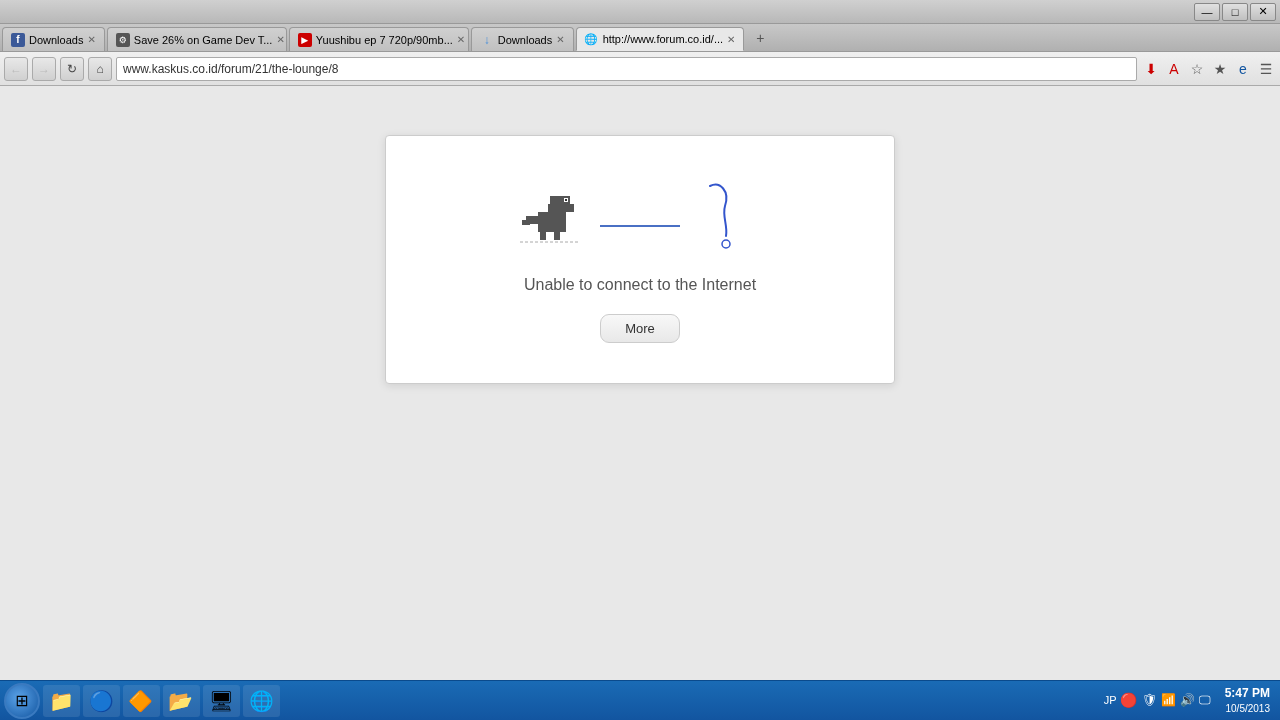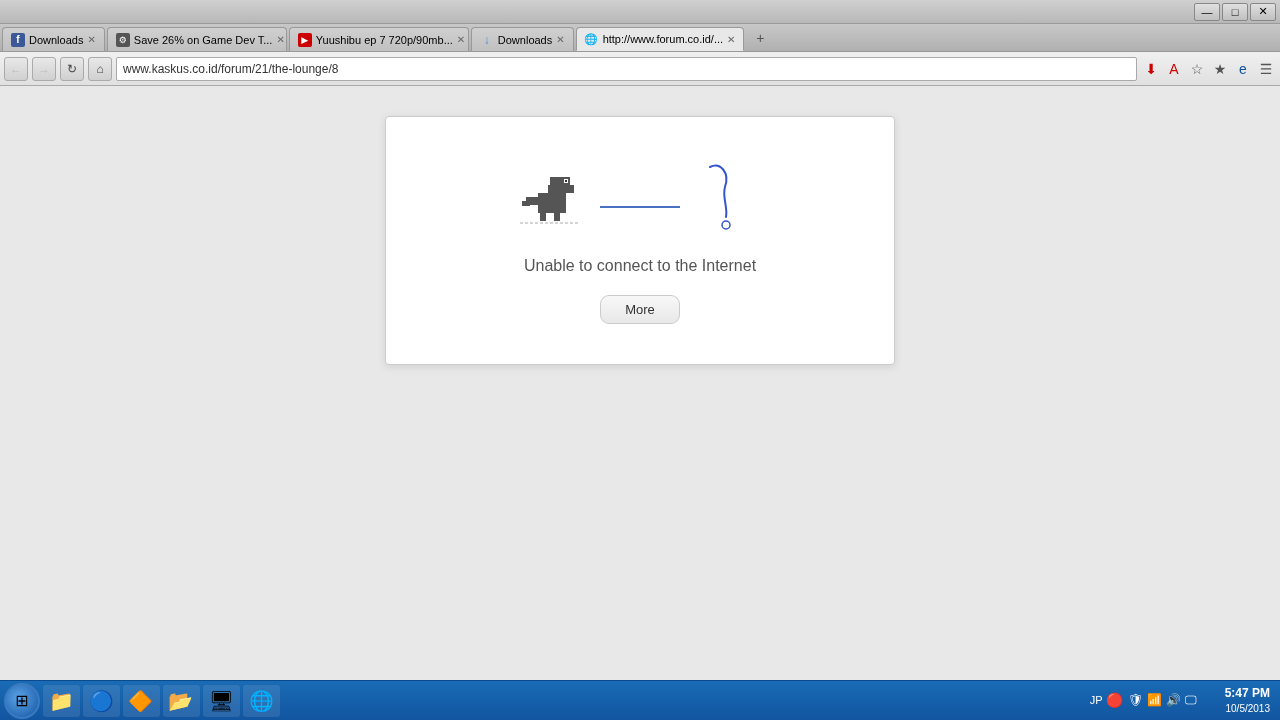--- a/index.html
+++ b/index.html
@@ -140,20 +140,21 @@
     .error-dialog {
       background: white;
       border: 1px solid #ccc;
       border-radius: 4px;
       width: 510px;
       padding: 40px 30px;
       display: flex;
       flex-direction: column;
       align-items: center;
       box-shadow: 0 2px 8px rgba(0,0,0,0.1);
+      margin-top: 19px;
     }
     .error-illustration {
       display: flex;
       align-items: center;
       margin-bottom: 20px;
       position: relative;
     }
     .dino-svg { margin-right: 20px; }
     .error-text {
       font-size: 16px;
@@ -193,21 +194,21 @@
       justify-content: center;
       border-radius: 3px;
       cursor: pointer;
       background: rgba(255,255,255,0.1);
     }
 
     .taskbar-right {
       margin-left: auto;
       display: flex;
       align-items: center;
-      gap: 22px;
+      gap: 8px;
       color: white;
       font-size: 11px;
     }
     .system-tray {
       display: flex;
       align-items: center;
       gap: 4px;
     }
     .clock {
       text-align: right;

